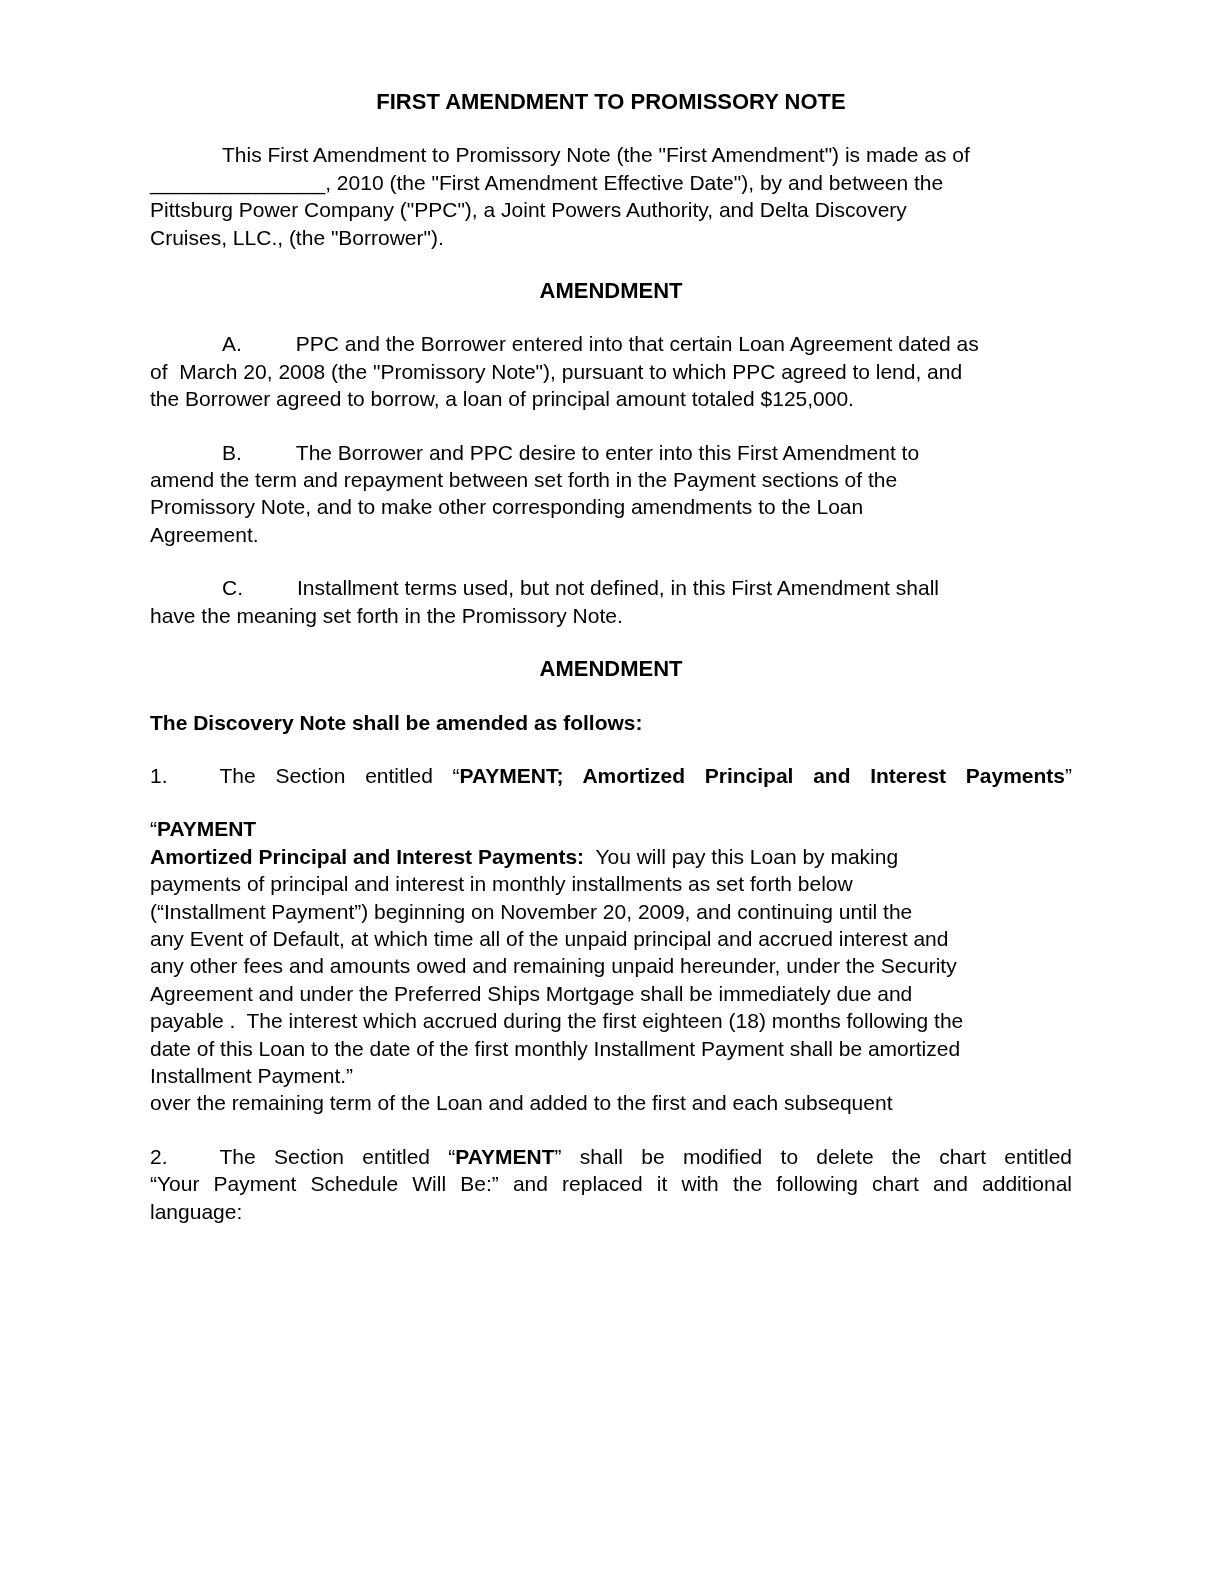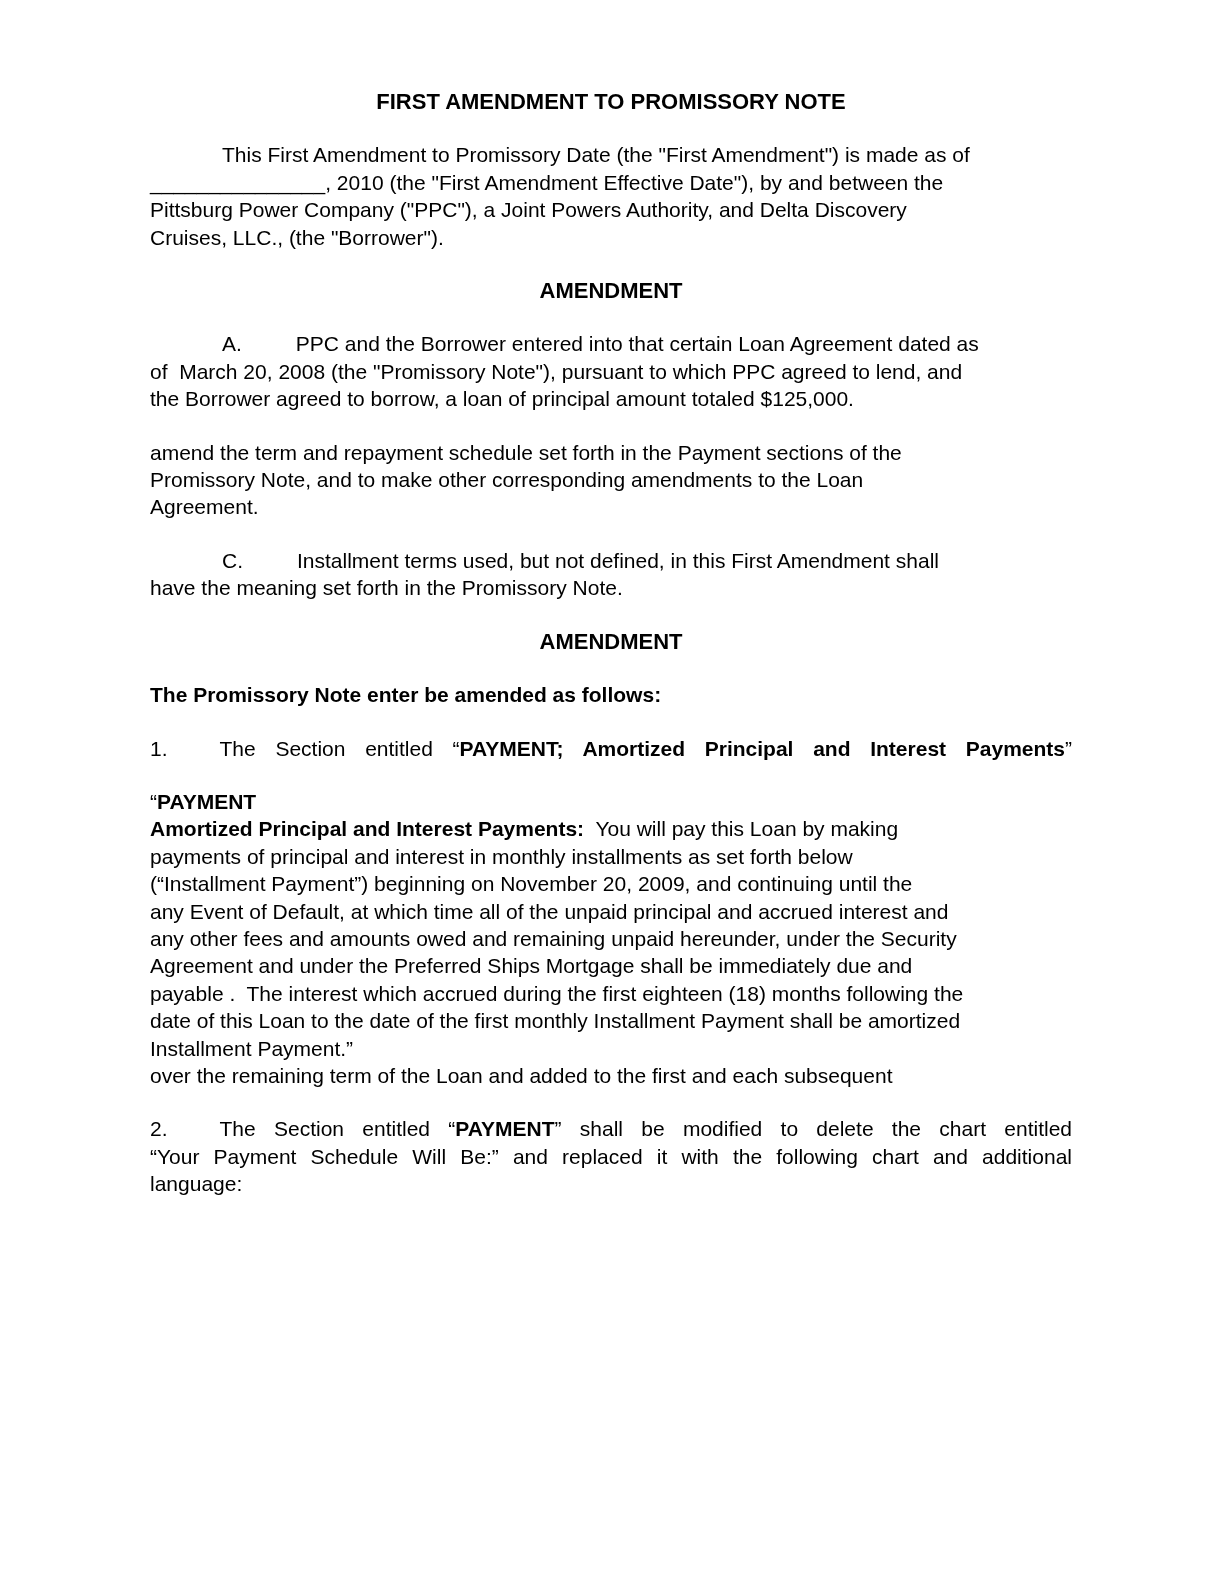--- a/index.html
+++ b/index.html
@@ -50,49 +50,50 @@
 </style>
 </head>
 <body>
 
 <div class="page">
   <div class="content">
 
     <div class="heading first">FIRST AMENDMENT TO PROMISSORY NOTE</div>
 
     <div class="para">
-      <div class="line ind">This First Amendment to Promissory Date (the "First Amendment") is made as of</div>
+      <div class="line ind">This First Amendment to Promissory Note (the "First Amendment") is made as of</div>
       <div class="line">_______________, 2010 (the "First Amendment Effective Date"), by and between the</div>
       <div class="line">Pittsburg Power Company ("PPC"), a Joint Powers Authority, and Delta Discovery</div>
       <div class="line">Cruises, LLC., (the "Borrower").</div>
     </div>
 
     <div class="heading">AMENDMENT</div>
 
     <div class="para">
       <div class="line ind"><span>A.</span><span class="tab"></span><span>PPC and the Borrower entered into that certain Loan Agreement dated as</span></div>
       <div class="line">of  March 20, 2008 (the "Promissory Note"), pursuant to which PPC agreed to lend, and</div>
       <div class="line">the Borrower agreed to borrow, a loan of principal amount totaled $125,000.</div>
     </div>
 
     <div class="para">
-      <div class="line">amend the term and repayment schedule set forth in the Payment sections of the</div>
+      <div class="line ind"><span>B.</span><span class="tab"></span><span>The Borrower and PPC desire to enter into this First Amendment to</span></div>
+      <div class="line">amend the term and repayment between set forth in the Payment sections of the</div>
       <div class="line">Promissory Note, and to make other corresponding amendments to the Loan</div>
       <div class="line">Agreement.</div>
     </div>
 
     <div class="para">
       <div class="line ind"><span>C.</span><span class="tab"></span><span>Installment terms used, but not defined, in this First Amendment shall</span></div>
       <div class="line">have the meaning set forth in the Promissory Note.</div>
     </div>
 
     <div class="heading">AMENDMENT</div>
 
     <div class="para">
-      <div class="line b">The Promissory Note enter be amended as follows:</div>
+      <div class="line b">The Discovery Note shall be amended as follows:</div>
     </div>
 
     <div class="para">
       <div class="line stretch"><span>1.</span><span class="tab-num"></span><span>The Section entitled “</span><span class="b">PAYMENT; Amortized Principal and Interest Payments</span><span>”</span></div>
     </div>
 
     <div class="para">
       <div class="line"><span>“</span><span class="b">PAYMENT</span></div>
       <div class="line"><span class="b">Amortized Principal and Interest Payments:</span><span>  You will pay this Loan by making</span></div>
       <div class="line">payments of principal and interest in monthly installments as set forth below</div>

